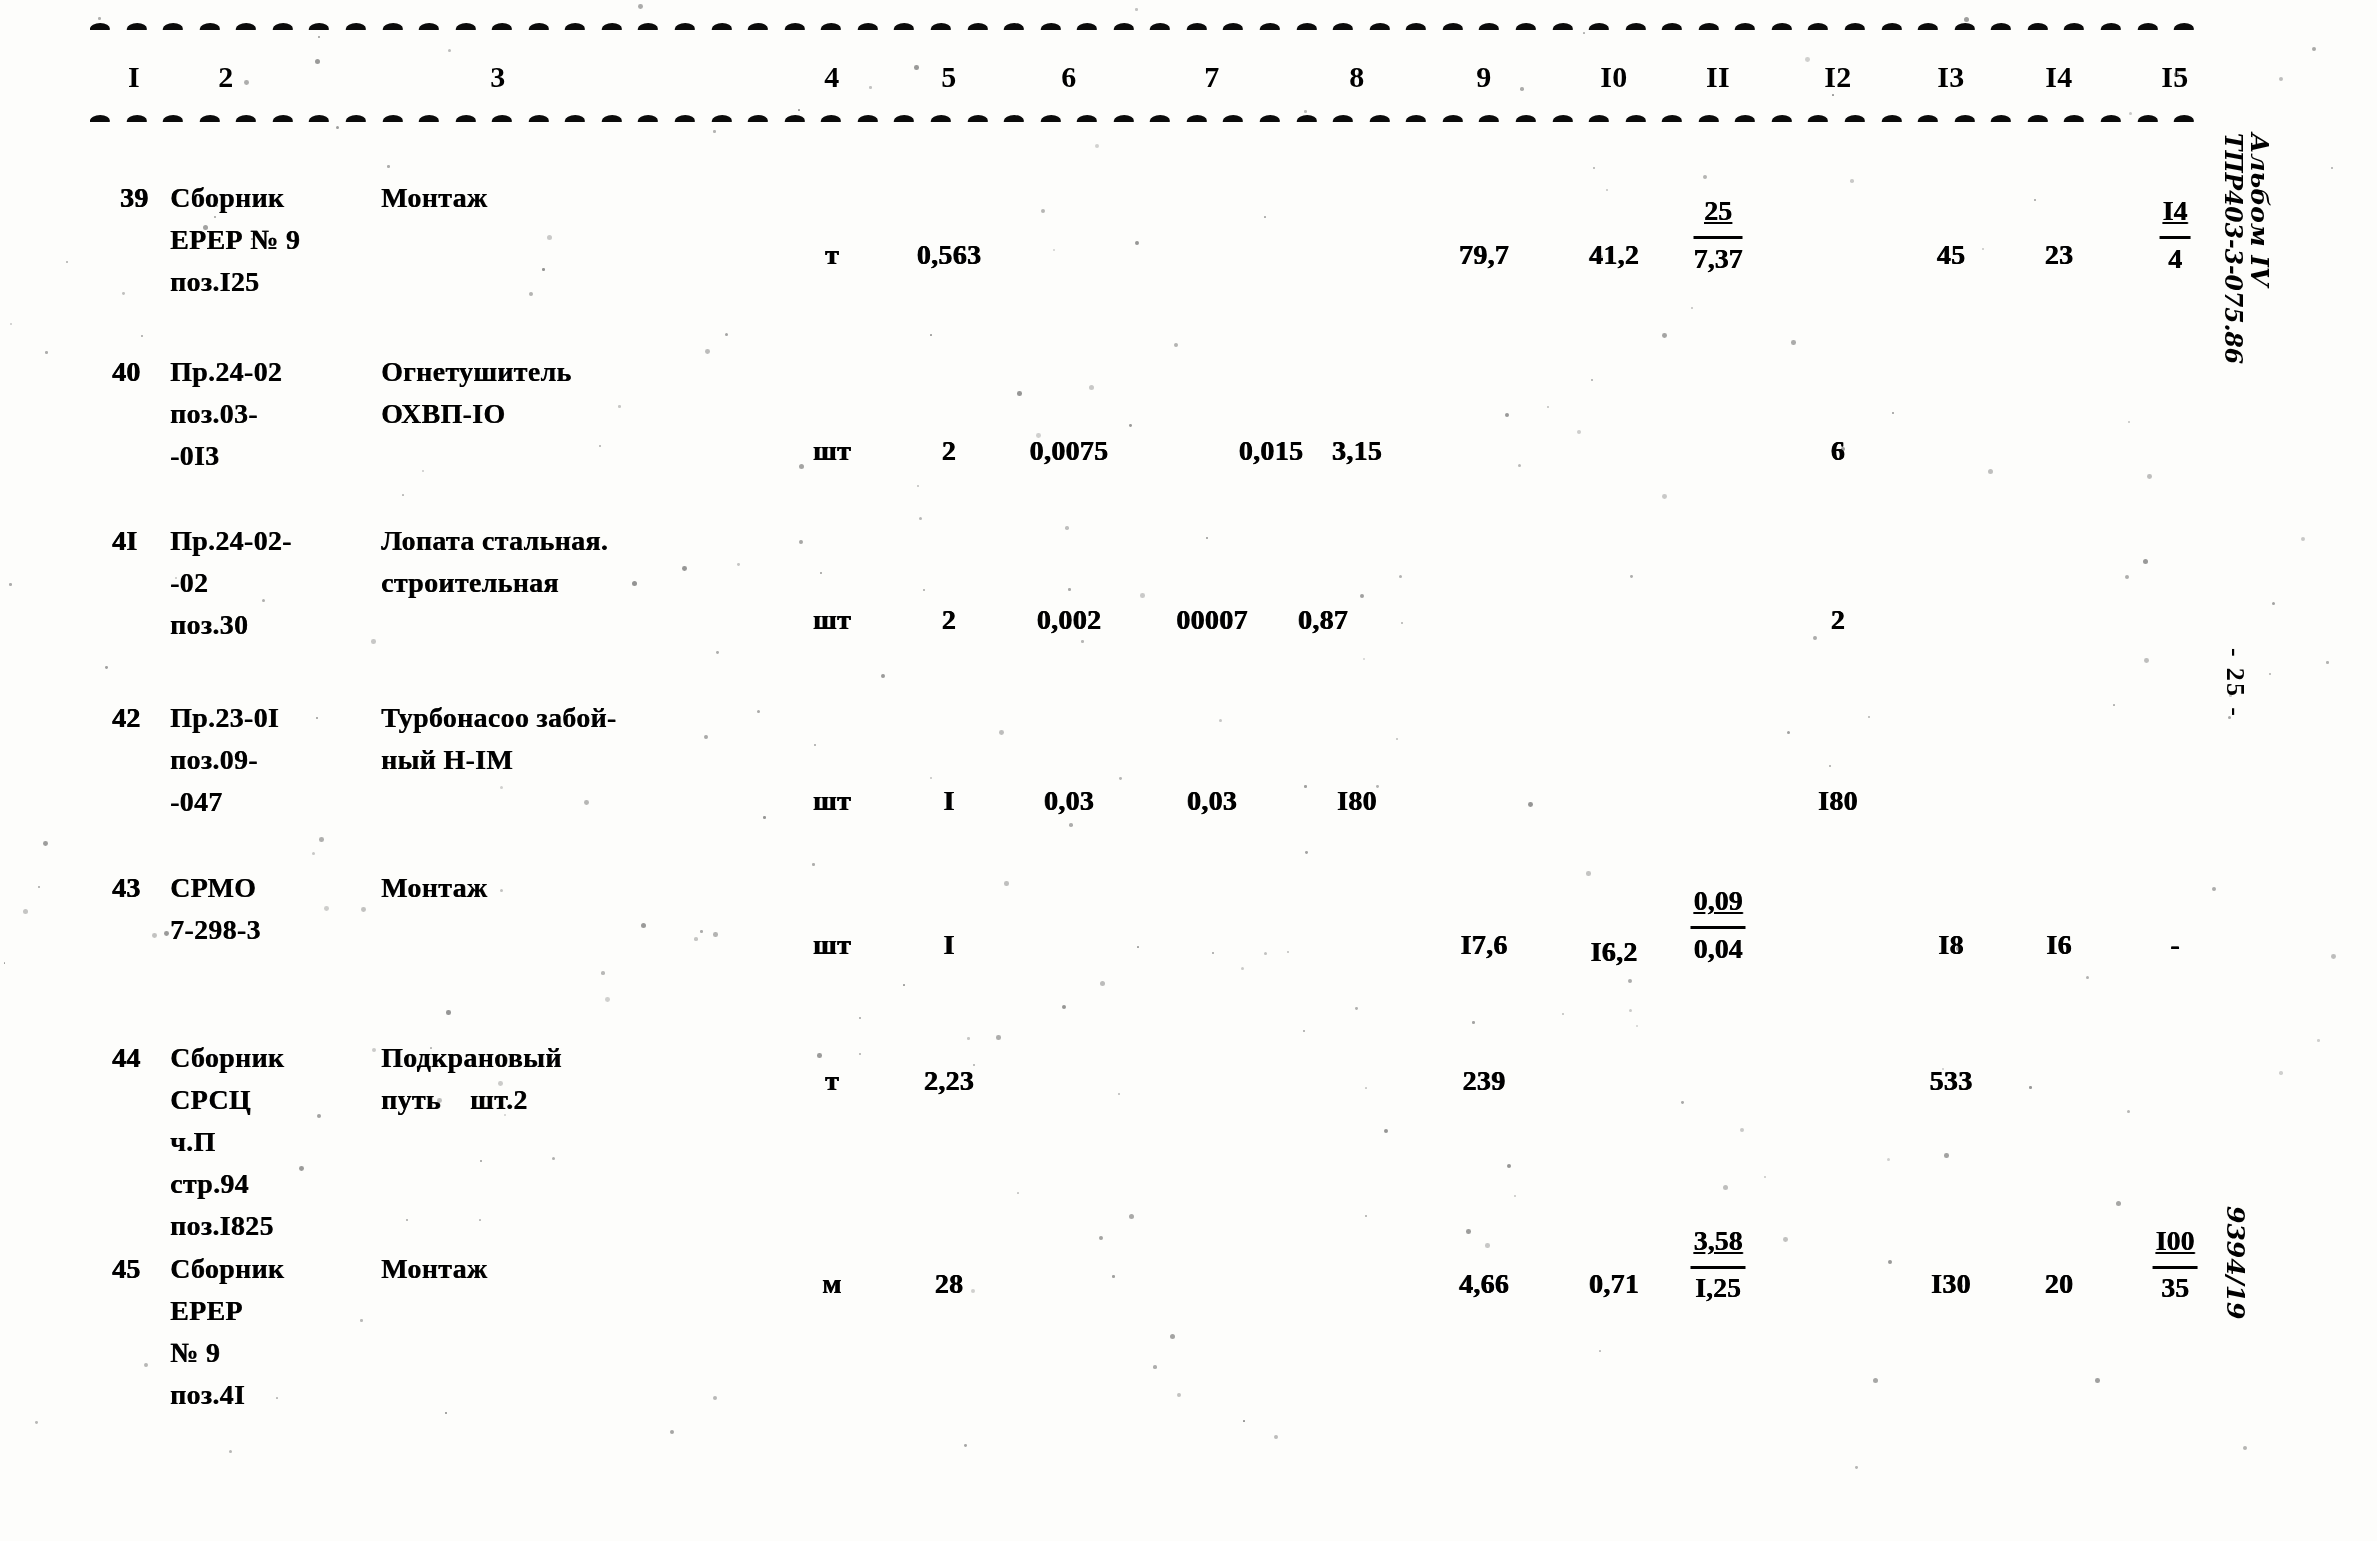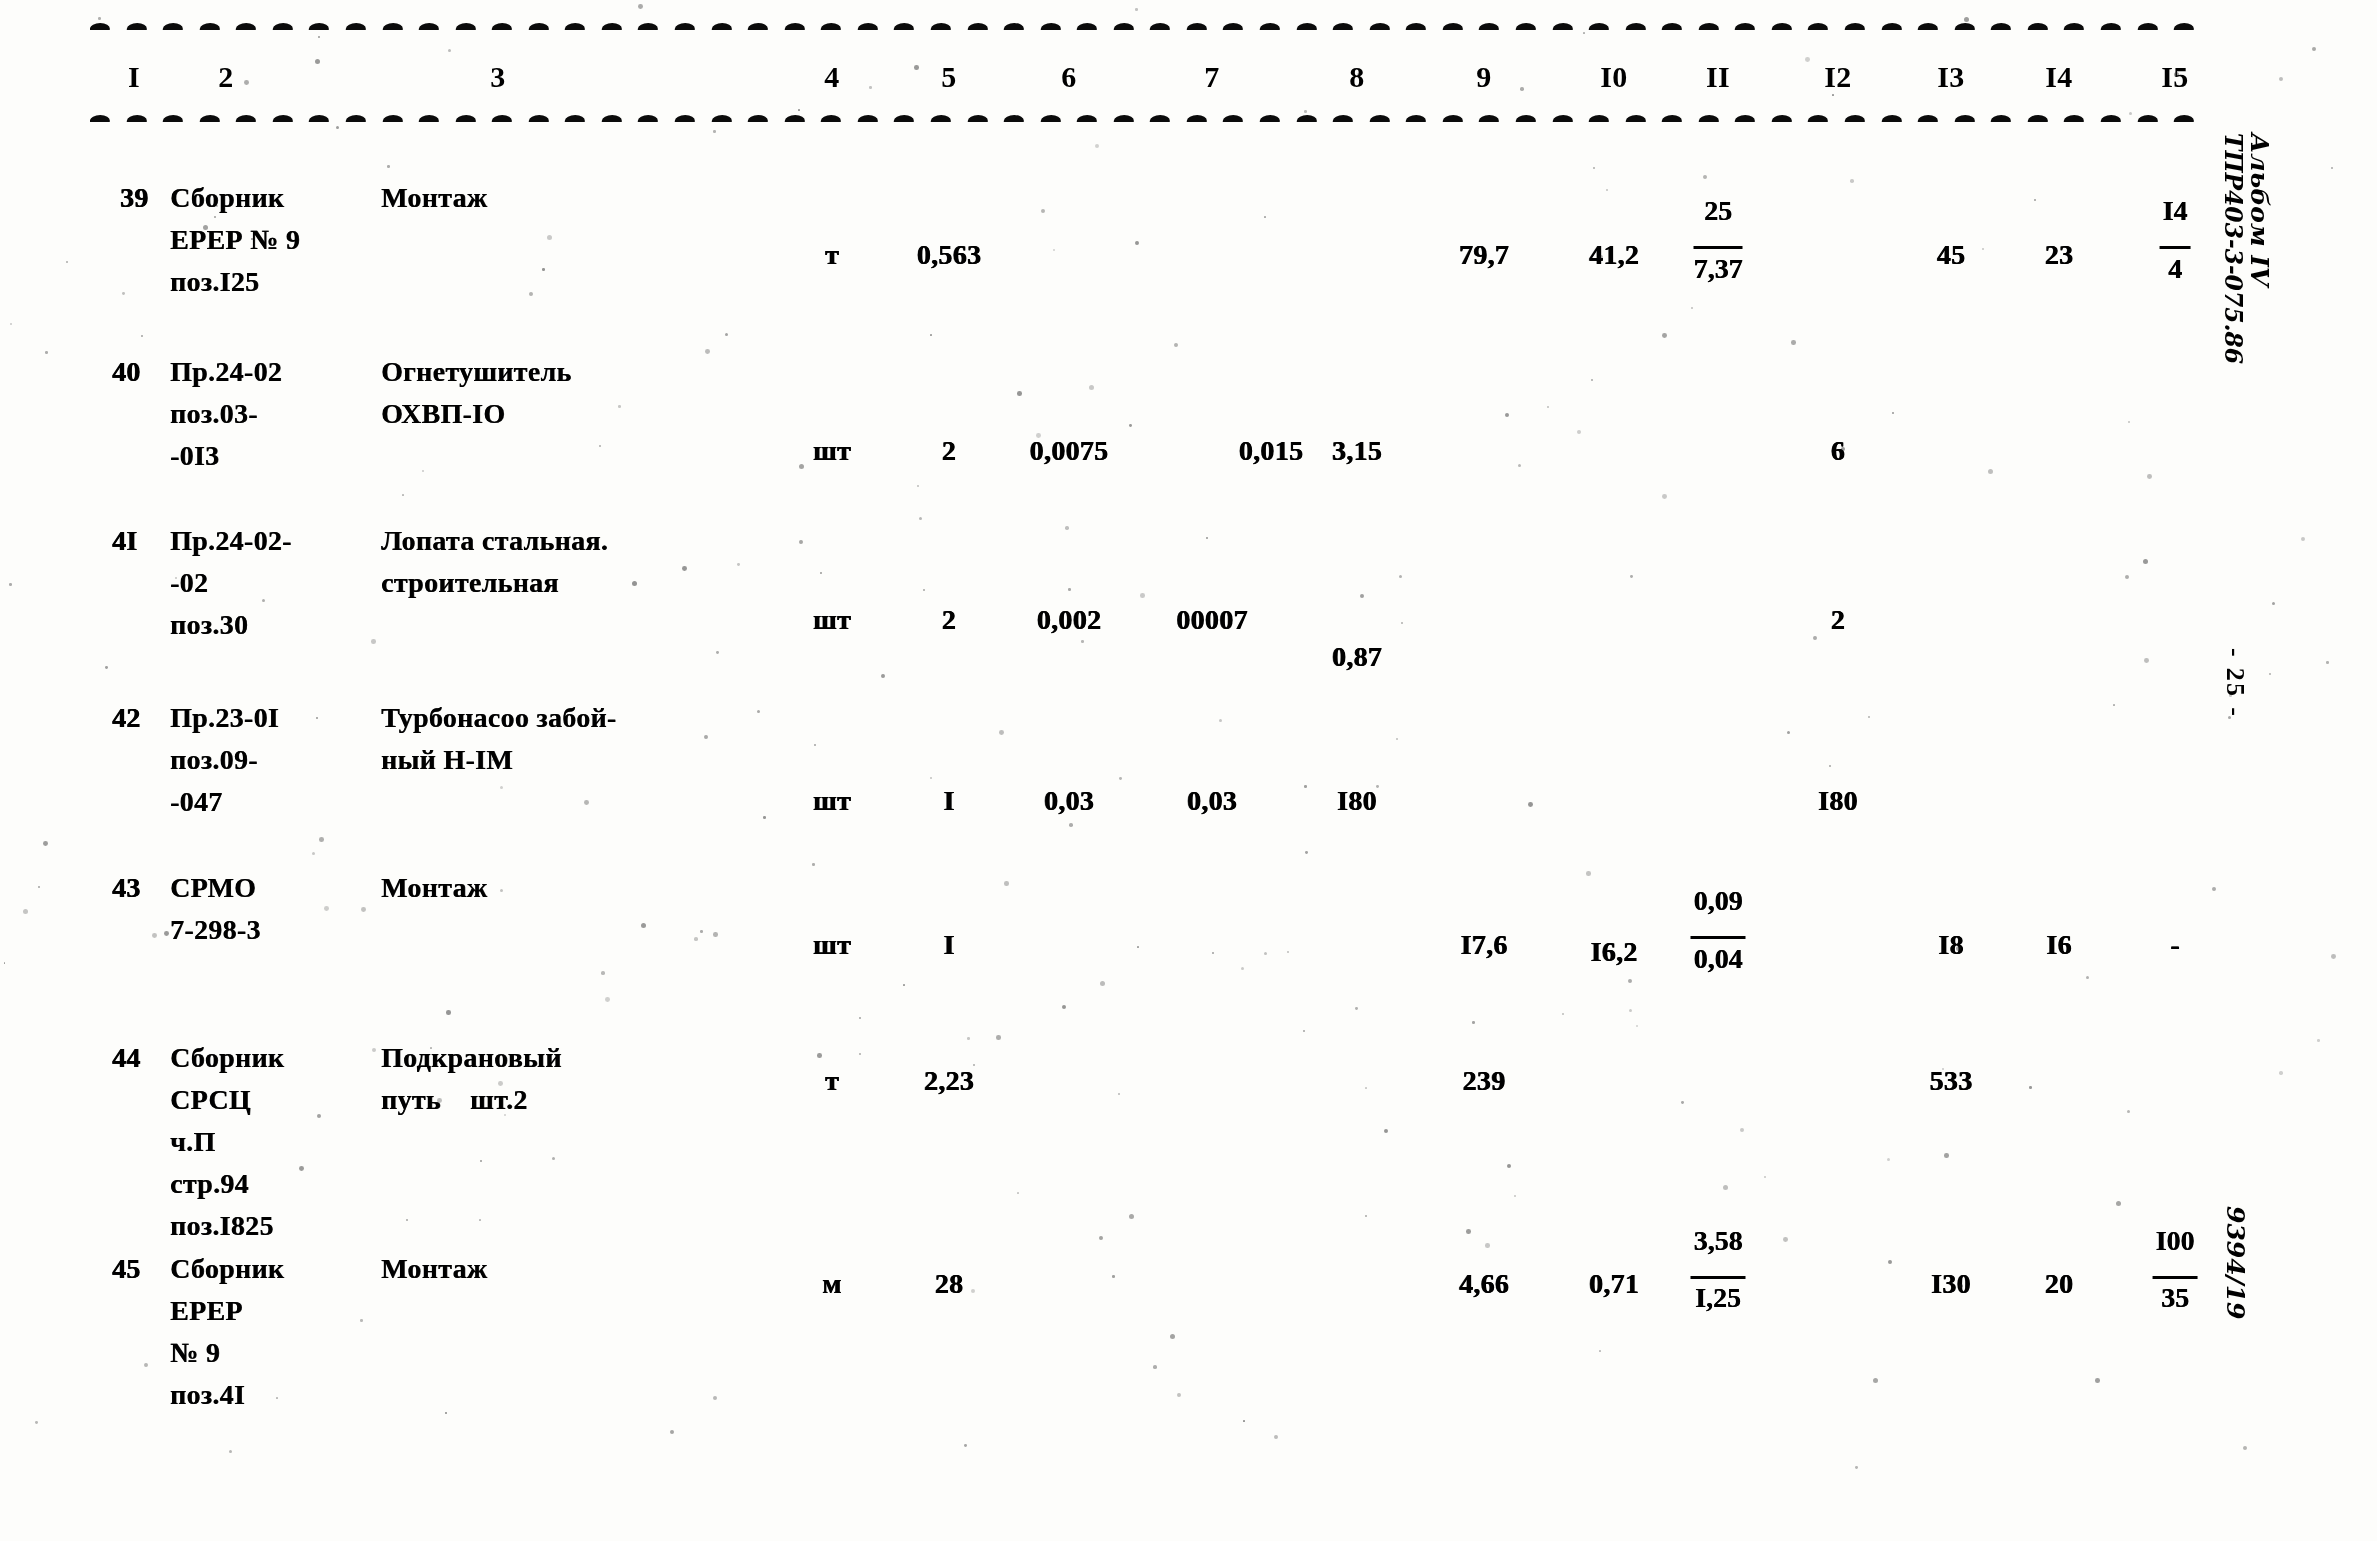--- a/index.html
+++ b/index.html
@@ -96,22 +96,23 @@
     transform: translateX(-50%);
     text-align: center;
     font-size: 28px;
     font-weight: 700;
     line-height: 33px;
     font-family: "Liberation Serif", "DejaVu Serif", serif;
   }
   .frac .num {
     display: block;
     border-bottom: 3.8px solid #000;
-    padding: 0 3px 19px 3px;
+    padding: 0 3px 9px 3px;
     text-shadow: 0.4px 0 0 #000;
+    text-decoration: underline;
   }
   .frac .den {
     display: block;
     padding-top: 2.3px;
     text-shadow: 0.4px 0 0 #000;
   }
 
   
   .margin-note {
     position: absolute;
@@ -322,21 +323,21 @@
       <div class="cell c-left ink-a" style="left: 112px; top: 0px;">4I</div>
       <div class="cell c-left block ink-b" style="left: 170px; top: 0px;">Пр.24-02-
 -02
 поз.30</div>
       <div class="cell c-left block ink-b" style="left: 381px; top: 0px;">Лопата стальная.
 строительная</div>
       <div class="cell c-center ink-a" style="left: 832px; top: 79px;">шт</div>
       <div class="cell c-center ink-a" style="left: 949px; top: 79px;">2</div>
       <div class="cell c-center ink-a" style="left: 1069px; top: 79px;">0,002</div>
       <div class="cell c-center ink-a" style="left: 1212px; top: 79px;">00007</div>
-      <div class="cell c-center ink-a" style="left: 1357px; top: 79px; margin-top: 37px;">0,87</div>
+      <div class="cell c-center ink-a" style="left: 1323px; top: 79px;">0,87</div>
       <div class="cell c-center ink-a" style="left: 1838px; top: 79px;">2</div>
     </div>
     <div class="row" style="top: 697px;">
       <div class="cell c-left ink-a" style="left: 112px; top: 0px;">42</div>
       <div class="cell c-left block ink-b" style="left: 170px; top: 0px;">Пр.23-0I
 поз.09-
 -047</div>
       <div class="cell c-left block ink-b" style="left: 381px; top: 0px;">Турбонасоо забой-
 ный Н-IМ</div>
       <div class="cell c-center ink-a" style="left: 832px; top: 83px;">шт</div>

